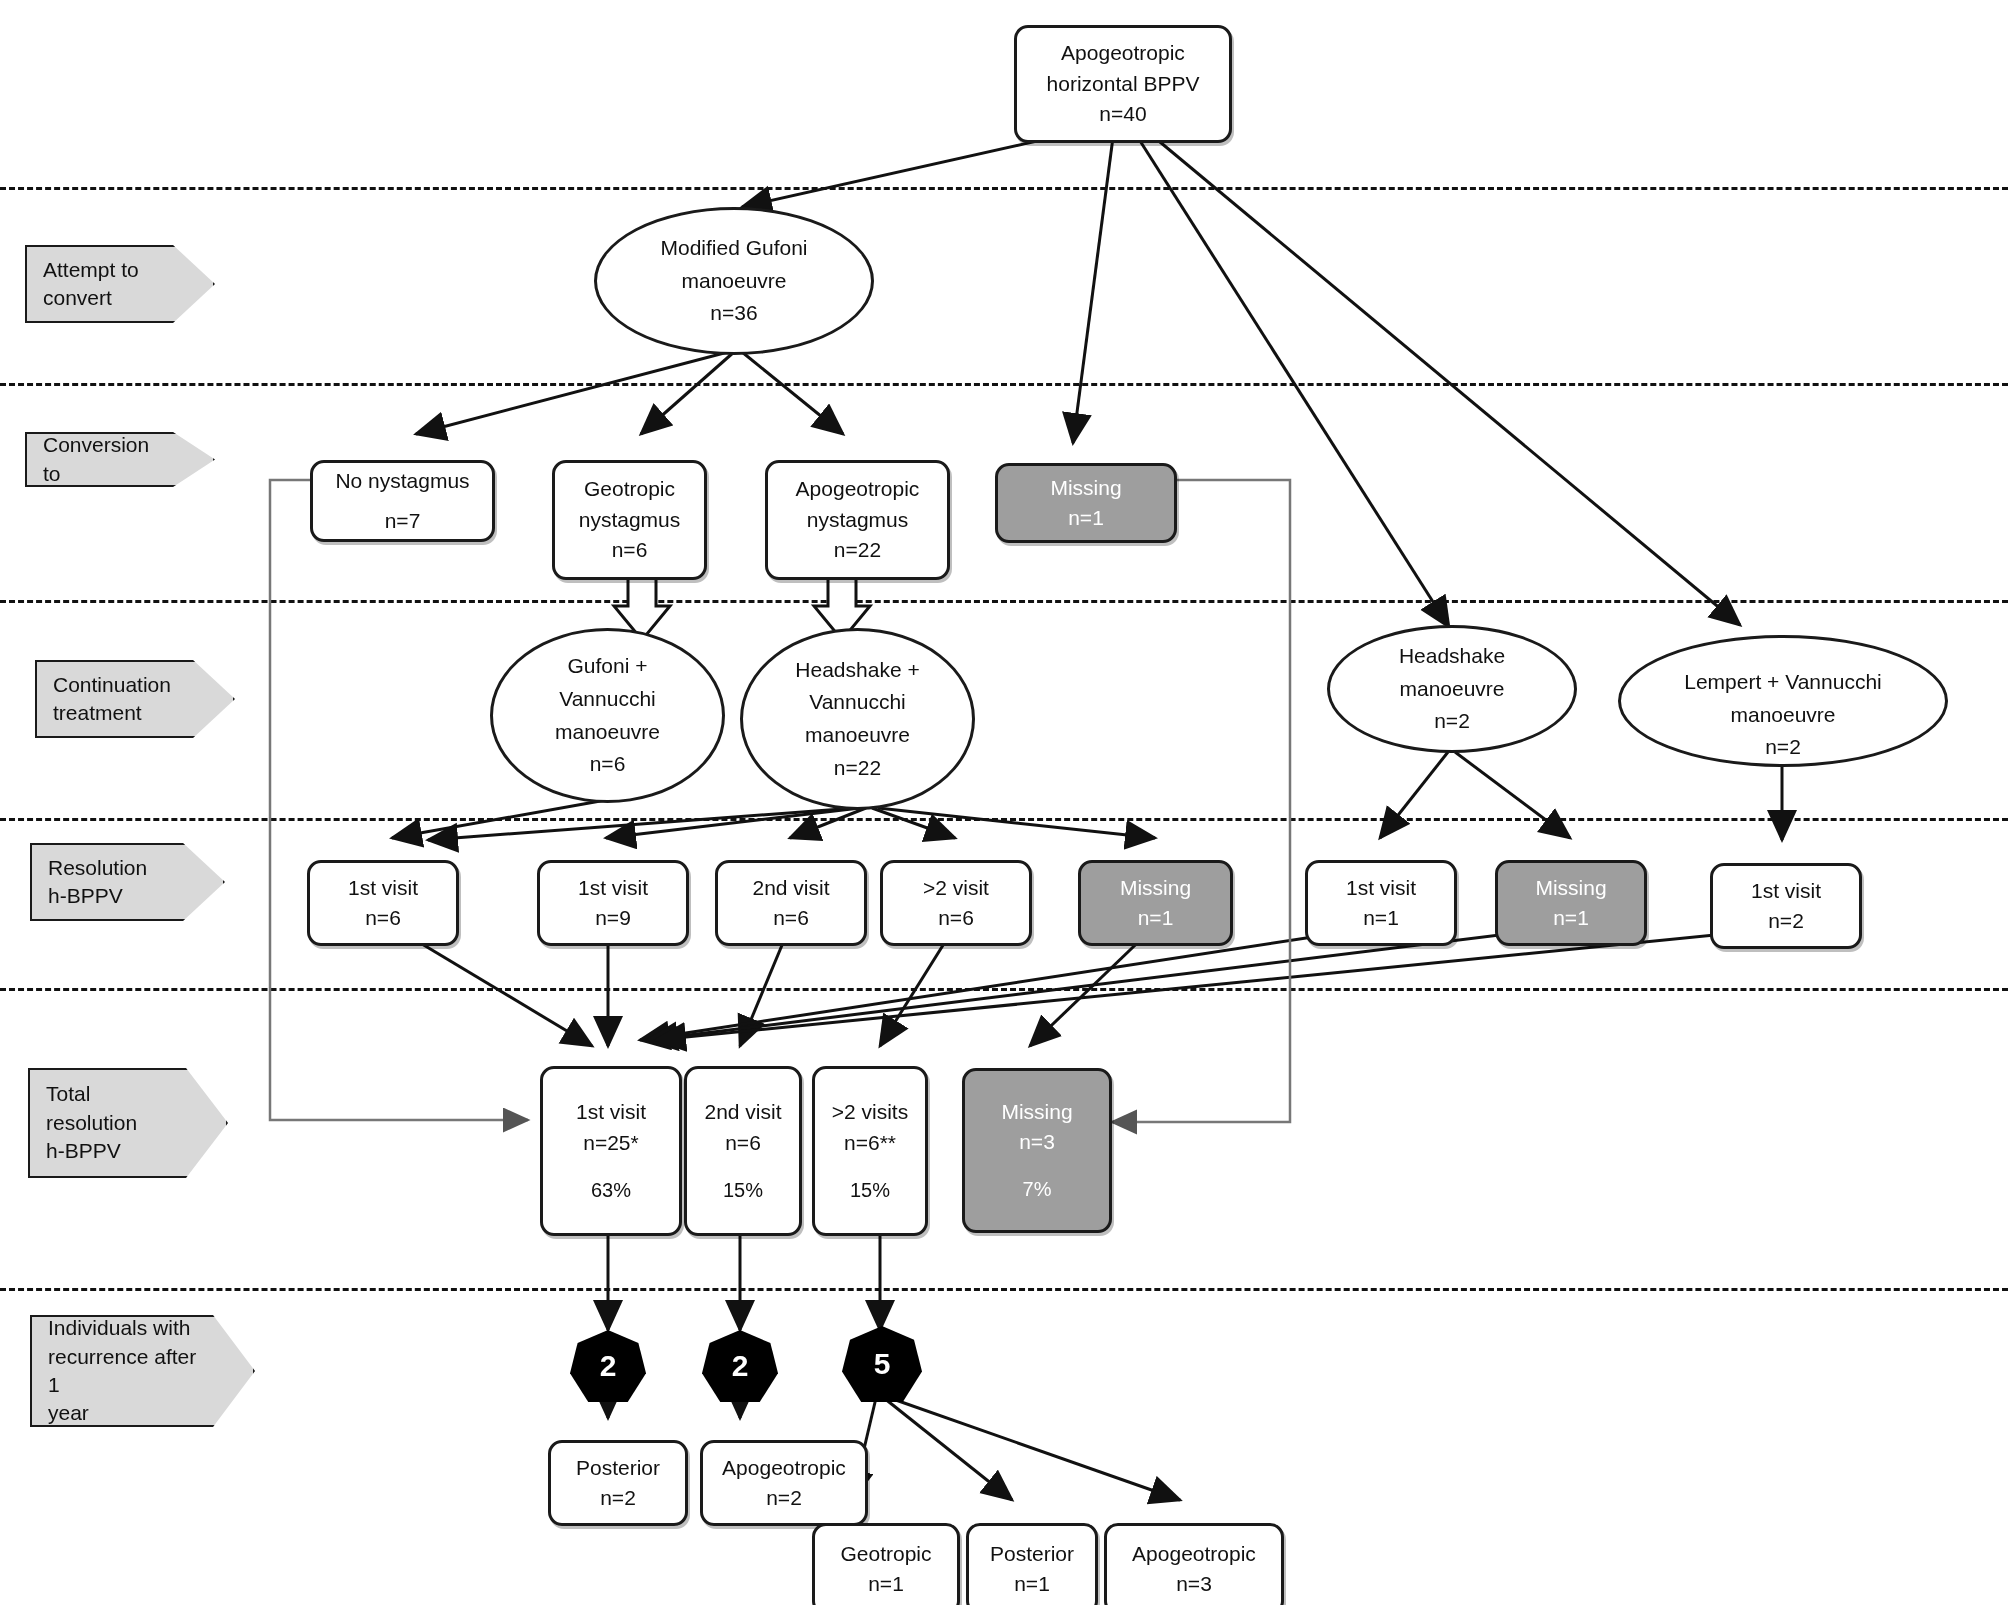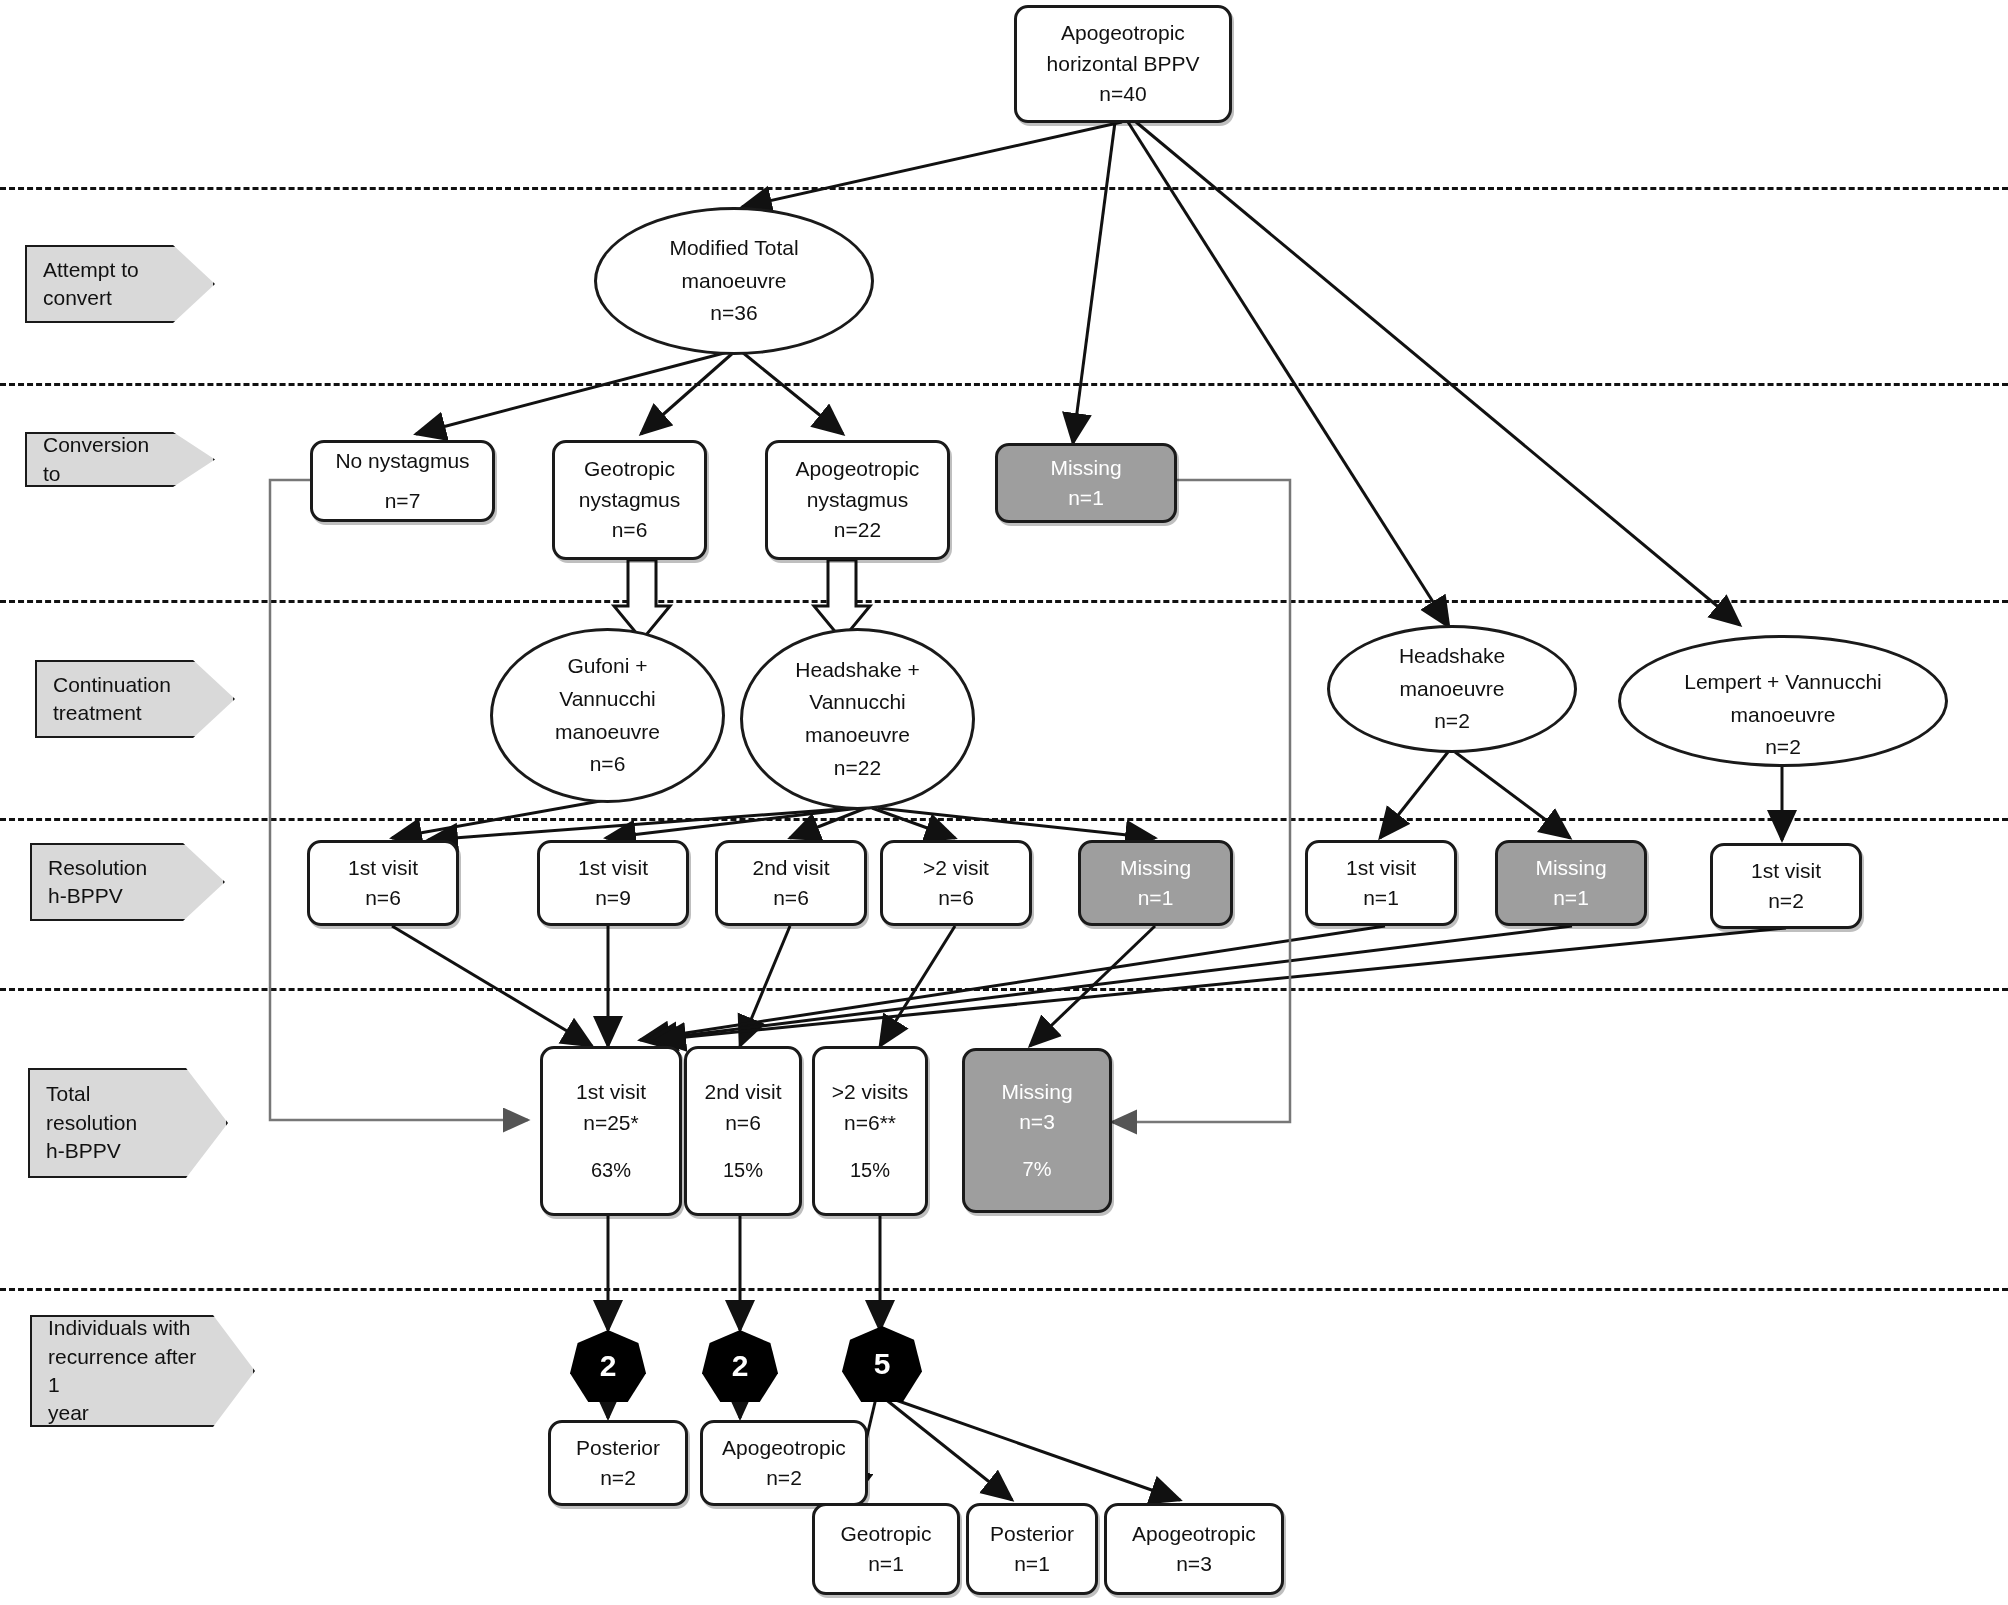--- a/index.html
+++ b/index.html
@@ -23,20 +23,21 @@
   .nodebox{
     position:absolute;
     background:#ffffff;
     border:3px solid #1a1a1a;
     border-radius:14px;
     box-sizing:border-box;
     display:flex;flex-direction:column;justify-content:center;
     text-align:center;
     font-size:21px;line-height:1.45;color:#111;
     box-shadow:2px 3px 0 rgba(0,0,0,0.25);
+    margin-top:20px;
   }
   .nodebox.missing{background:#9e9e9e;color:#ffffff;}
   .nodebox .pct{font-weight:normal;font-size:20px;margin-top:18px;}
 
   .oval{
     position:absolute;
     background:#ffffff;
     border:3px solid #1a1a1a;
     border-radius:50%;
     box-sizing:border-box;
@@ -163,21 +164,21 @@
 year</span>
   </div>
 
   <div class="nodebox" style="left:1014px;top:5px;width:218px;height:118px;">
     <span>Apogeotropic</span>
     <span>horizontal BPPV</span>
     <span>n=40</span>
   </div>
 
   <div class="oval" style="left:594px;top:207px;width:280px;height:148px;">
-    <span>Modified Total</span>
+    <span>Modified Gufoni</span>
     <span>manoeuvre</span>
     <span>n=36</span>
   </div>
 
   <div class="nodebox" style="left:310px;top:440px;width:185px;height:82px;gap:10px;">
     <span>No nystagmus</span>
     <span>n=7</span>
   </div>
   <div class="nodebox" style="left:552px;top:440px;width:155px;height:120px;">
     <span>Geotropic</span>

